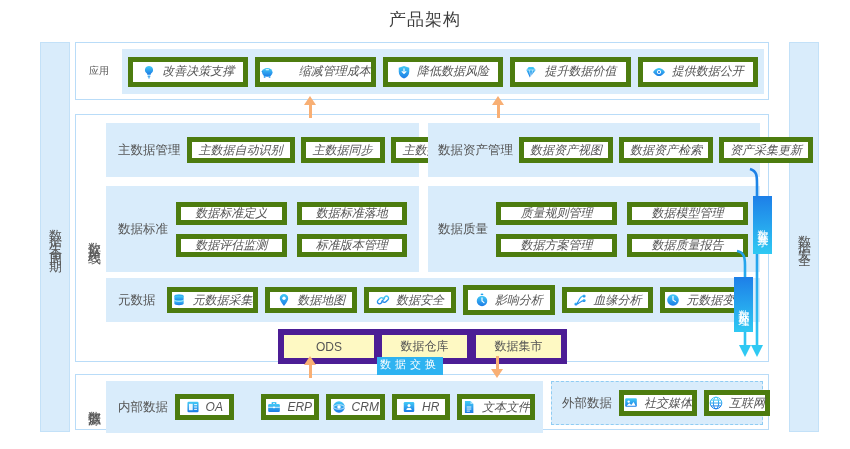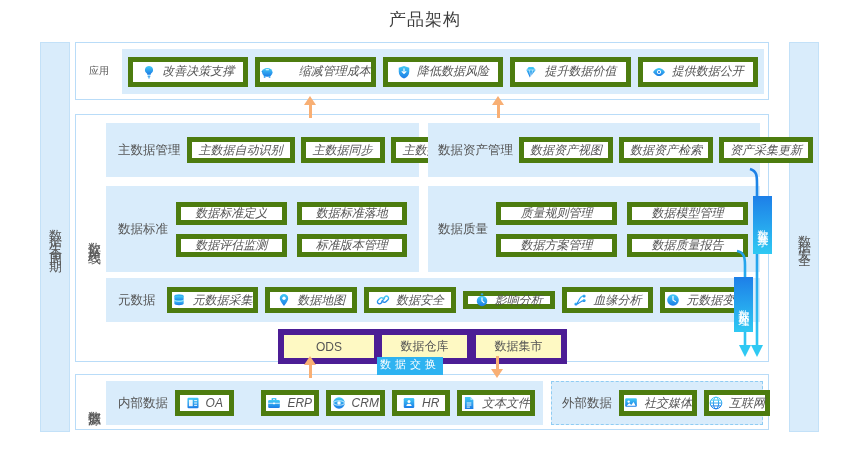--- a/index.html
+++ b/index.html
@@ -233,21 +233,21 @@
           <svg viewBox="0 0 24 24">
             <g fill="none" stroke="url(#gB)" stroke-width="2.3" stroke-linecap="round">
               <path d="M10 14l4.5-4.5"></path>
               <path d="M8.5 16.5l-2 2a3.5 3.5 0 0 1-5-5l3.5-3.5a3.5 3.5 0 0 1 5 0" transform="translate(2 -1)"></path>
               <path d="M15.5 7.5l2-2a3.5 3.5 0 0 1 5 5L19 14a3.5 3.5 0 0 1-5 0" transform="translate(-2 1)"></path>
             </g>
           </svg>
         </span>
       <span>数据安全</span>
     </div>
-    <div class="btn" style="height:18px;flex:1;">
+    <div class="btn" style="height:30px;flex:1;">
       <span class="ic">
           <svg viewBox="0 0 24 24">
             <rect x="9.8" y="1" width="4.4" height="2.6" rx="1" fill="url(#gB)"></rect>
             <circle cx="12" cy="13.5" r="9" fill="url(#gB)"></circle>
             <path d="M12 13.5V8.2M12 13.5l3.4 3" stroke="#fff" stroke-width="2" fill="none" stroke-linecap="round"></path>
           </svg>
         </span>
       <span>影响分析</span>
     </div>
     <div class="btn" style="height:26px;flex:1;">
@@ -305,21 +305,21 @@
     <div class="stem"></div>
 </div>
 <div class="oarrow" style="left:490px;top:356px;height:22px;">
   <div class="stem"></div>
     <div class="head-down"></div>
 </div>
 
 <div class="section" style="top:374px;height:56px;">
   <span class="vlabel" style="position:absolute;left:9px;top:50%;transform:translateY(-50%);letter-spacing:1px;">数据源</span>
 
-  <div class="panel" style="left:30px;top:6px;width:437px;height:44px;padding:0 8px 0 12px;gap:7px;">
+  <div class="panel" style="left:30px;top:6px;width:437px;height:52px;padding:0 8px 0 12px;gap:7px;">
     <span class="grp-label">内部数据</span>
     <div class="btn" style="height:26px;flex:1;">
       <span class="ic">
           <svg viewBox="0 0 24 24">
             <rect x="2.5" y="3" width="19" height="18" rx="2" fill="url(#gB)"></rect>
             <rect x="5" y="6.5" width="6.5" height="11" fill="#fff" opacity="0.9"></rect>
             <path d="M14 8h5M14 12h5M14 16h5" stroke="#fff" stroke-width="1.7"></path>
           </svg>
         </span>
       <span>OA</span>

